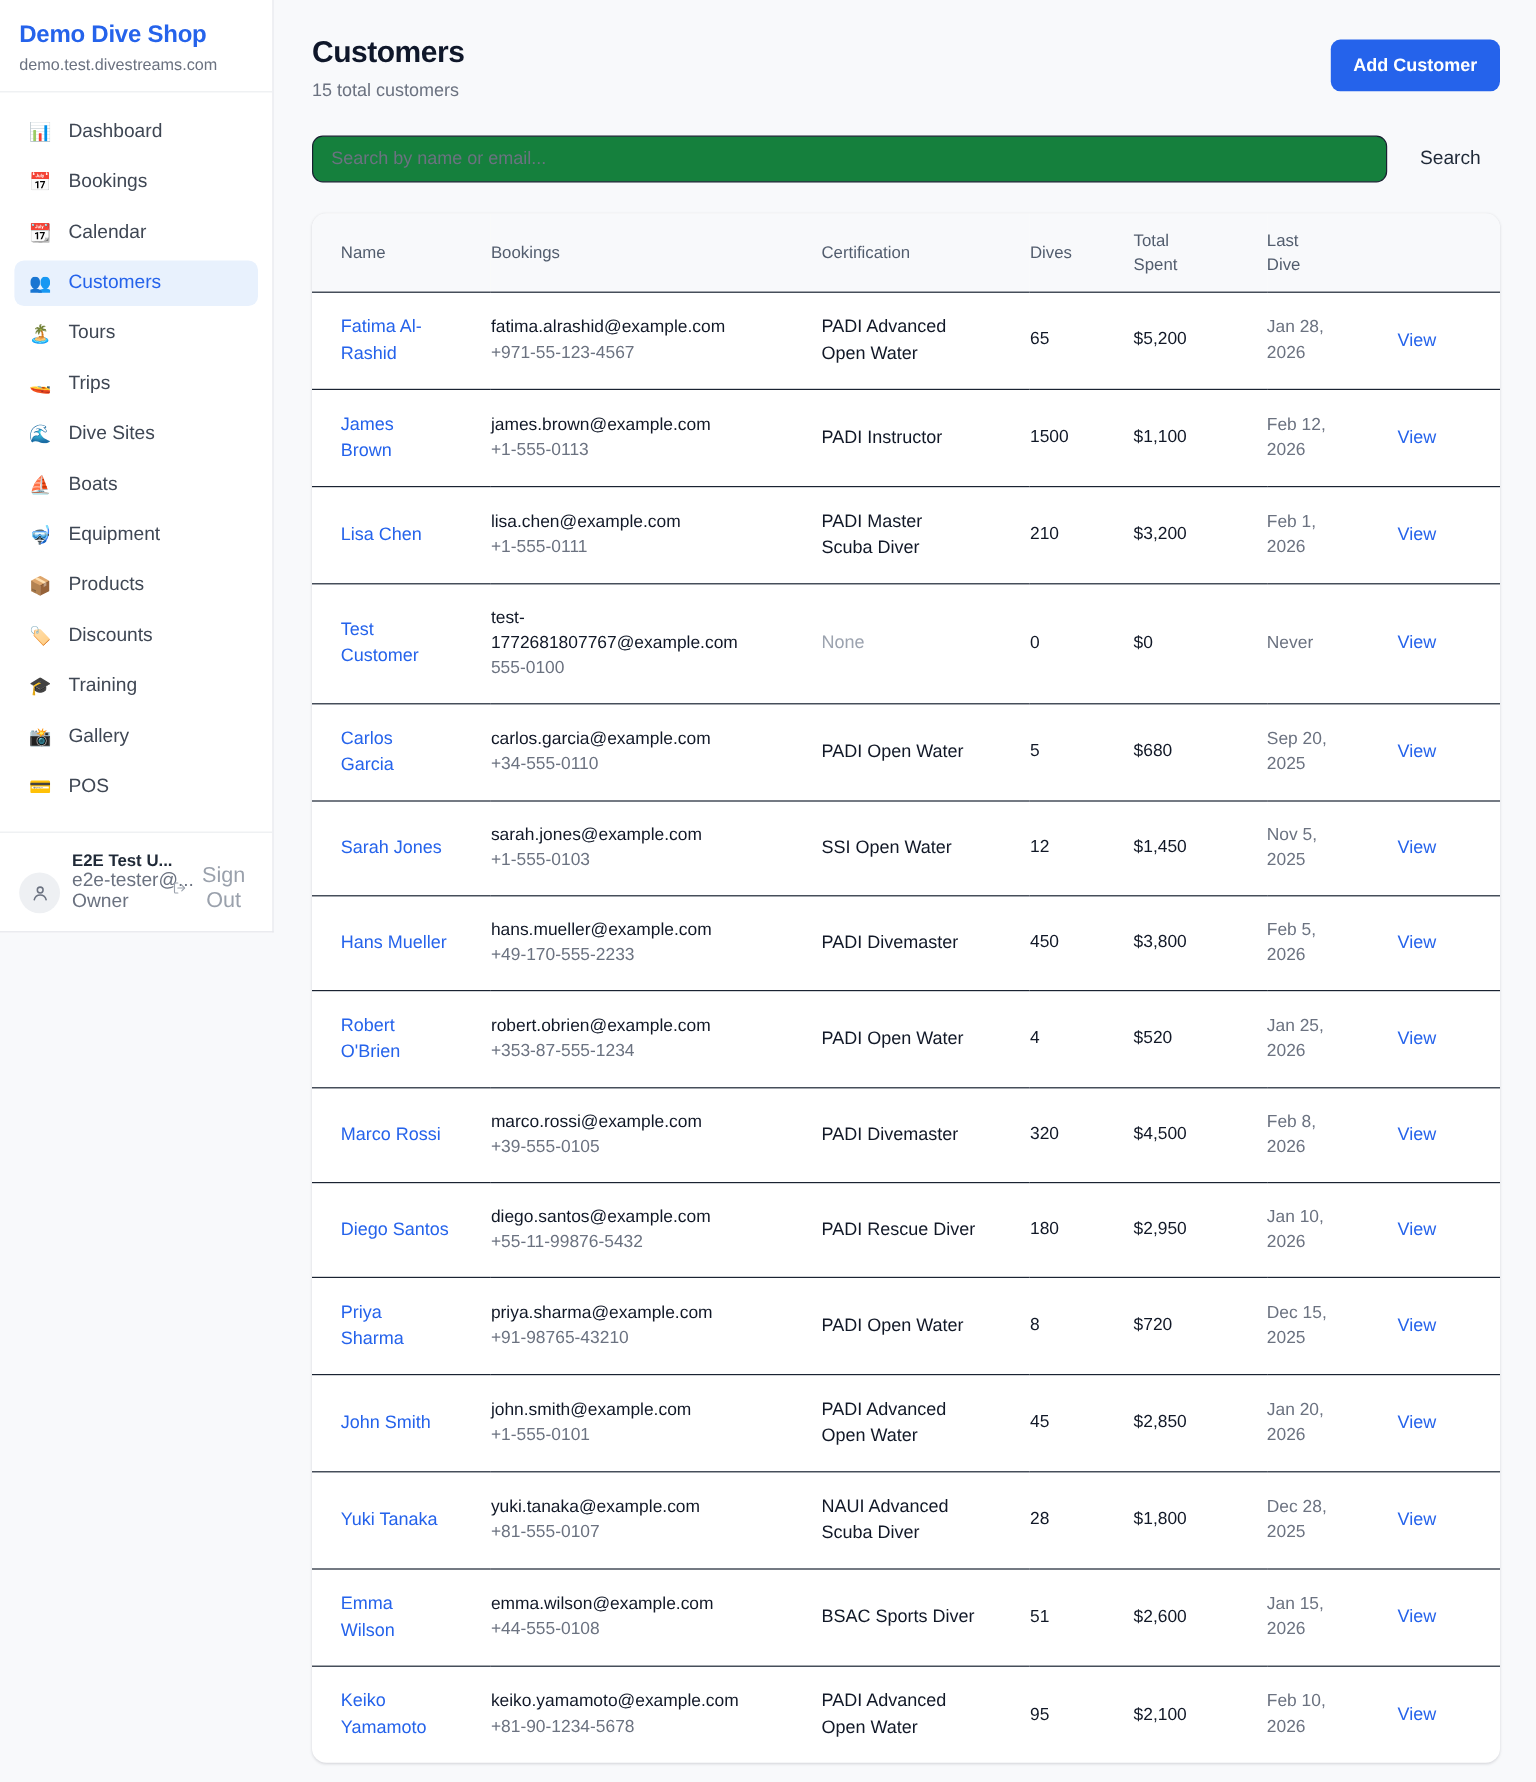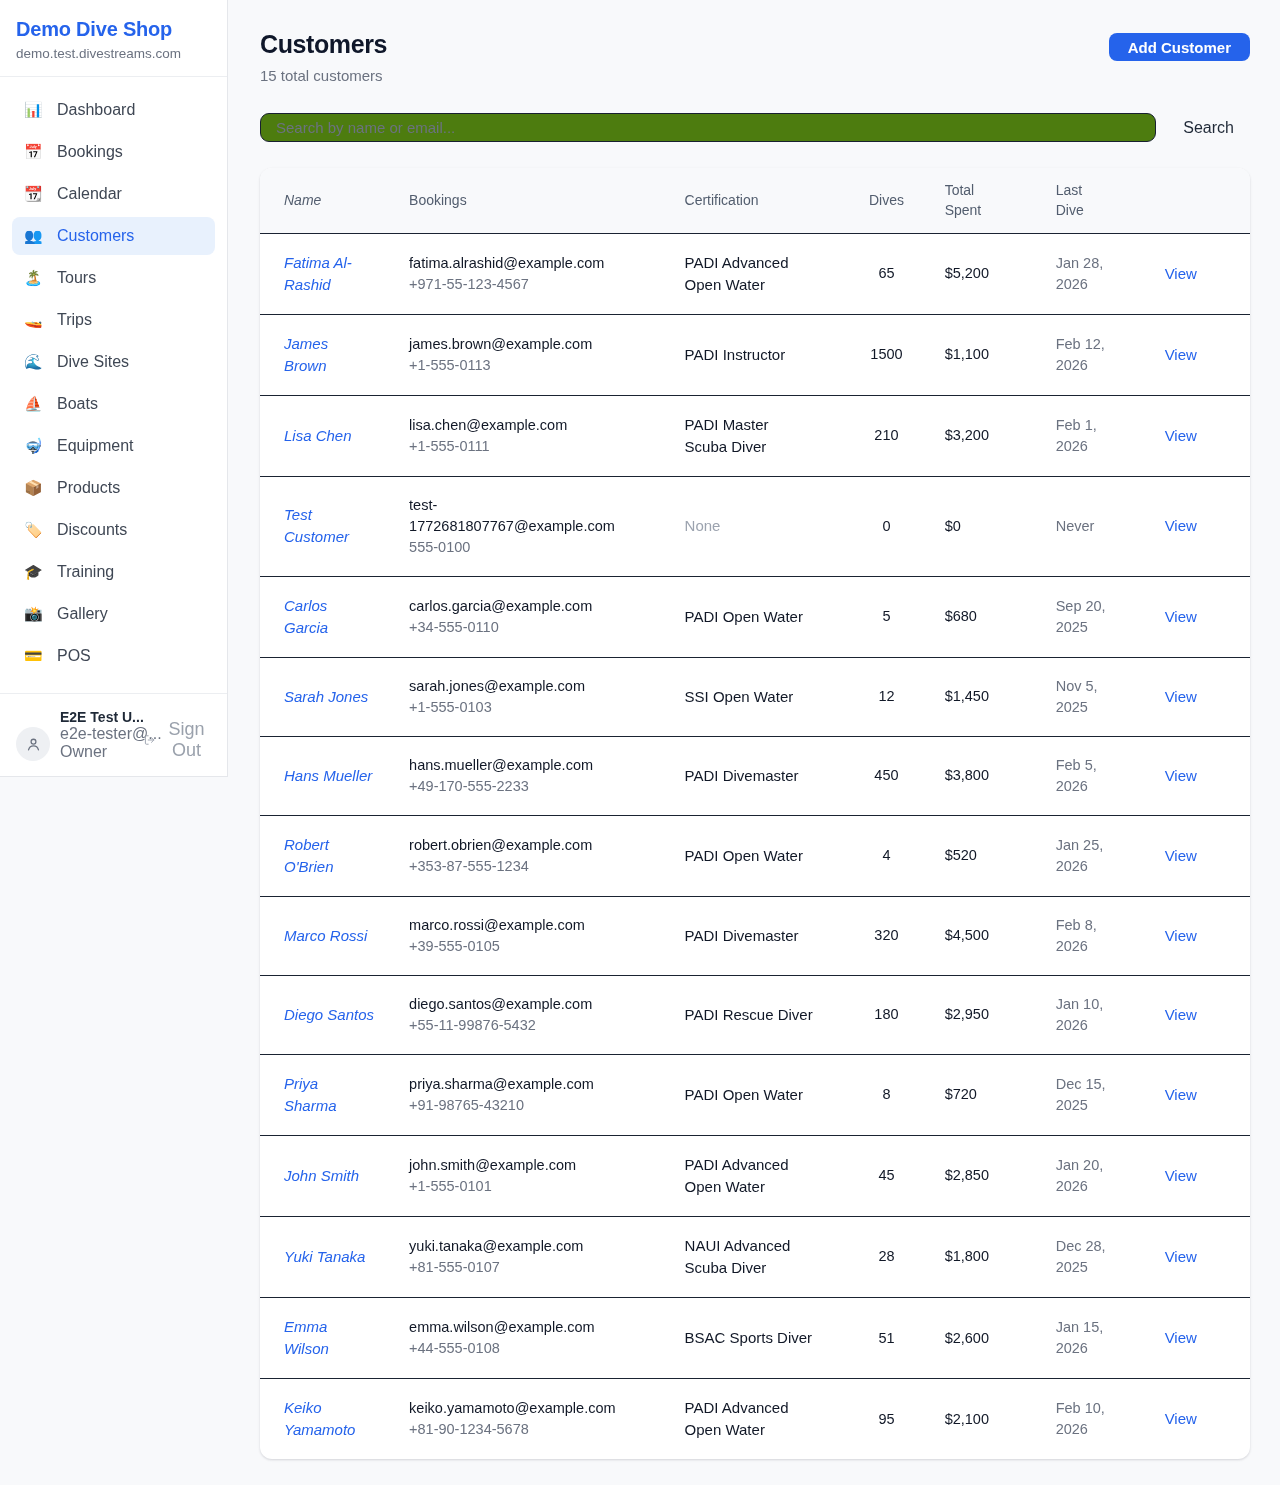--- a/index.html
+++ b/index.html
@@ -49,55 +49,55 @@
     font-family: inherit; font-size: 18px; margin-left: auto; cursor: pointer; padding: 0;
   }
 
   
   main { flex: 1; padding: 30px 30px 22px 32px; min-width: 0; }
   .page-header { display: flex; justify-content: space-between; align-items: flex-start; }
   h1 { margin: 0; font-size: 25px; font-weight: 800; color: #0f172a; letter-spacing: -0.4px; }
   .subtitle { color: #6b7280; font-size: 15px; margin-top: 8px; }
   .add-btn {
     background: #2563eb; color: #fff; border: none; border-radius: 8px;
-    height: 28px; padding: 0 19px; font-family: inherit; font-size: 15px; font-weight: 600;
+    height: 43px; padding: 0 19px; font-family: inherit; font-size: 15px; font-weight: 600;
     cursor: pointer; margin-top: 3px;
   }
   .search-row { display: flex; align-items: center; margin-top: 29px; }
   .search-input {
-    flex: 1; height: 29px; background: #4d7c0f;
+    flex: 1; height: 39px; background: #15803d;
     border: 1.5px solid #182030; border-radius: 9px;
     padding: 0 15px; font-family: inherit; font-size: 15px; color: #111827; outline: none;
   }
   .search-input::placeholder { color: #6b7280; }
   .search-btn {
     background: none; border: none; color: #1f2937; font-family: inherit;
     font-size: 16px; font-weight: 500; margin-left: 27px; margin-right: 16px; cursor: pointer; padding: 0;
   }
 
   
   .card {
     background: #fff; border-radius: 12px; margin-top: 26px; overflow: hidden;
     box-shadow: 0 1px 2px rgba(16,24,40,.06), 0 1px 3px rgba(16,24,40,.10);
   }
   table { width: 100%; border-collapse: collapse; table-layout: fixed; }
   thead th {
     background: #f8f9fb; text-align: left; font-weight: 500; color: #525d6e;
     font-size: 14px; padding: 12px 24px 12px 0; line-height: 1.45;
     vertical-align: middle; border-bottom: 1px solid #1a2332;
   }
-  th:first-child, td:first-child { padding-left: 24px; font-style: italic; }
+  th:first-child, td:first-child { padding-left: 24px; }
   tbody td {
     padding: 18px 24px 18px 0; font-size: 14.5px; line-height: 1.45; vertical-align: middle;
   }
   tbody tr + tr td { border-top: 1px solid #1a2332; }
   .c-name  { padding-right: 35px; }
   .c-contact { padding-right: 60px; }
   .c-cert  { padding-right: 45px; }
-  .c-dives { padding-right: 30px; text-align: center; }
+  .c-dives { padding-right: 30px; }
   .c-spent { padding-right: 46px; }
   .c-last  { padding-right: 52px; }
   .c-view  { padding-right: 24px; }
   .name-link { color: #2563eb; font-weight: 500; font-size: 15px; cursor: pointer; }
   .email { color: #111827; }
   .phone { color: #6b7280; }
   .cert { color: #111827; font-size: 15px; }
   .cert.cert-none { color: #9ca3af; text-align: right; }
   .dives, .spent { color: #111827; }
   .lastdive { color: #6b7280; }

